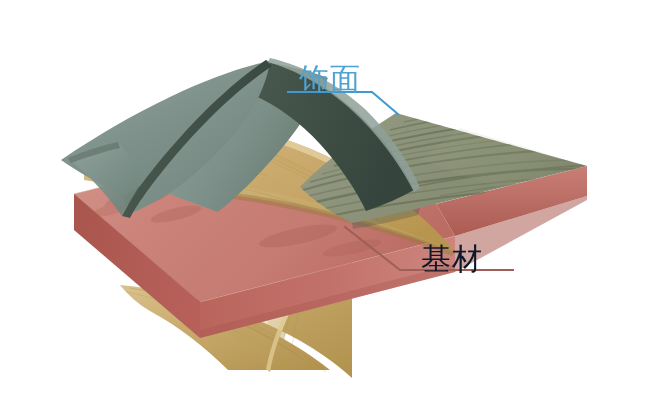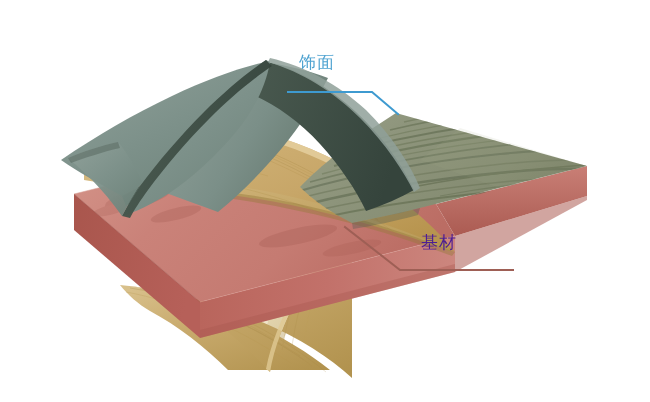--- a/index.html
+++ b/index.html
@@ -23,26 +23,27 @@
     background: #ffffff;
   }
   #stage svg {
     display: block;
     width: 650px;
     height: 402px;
   }
   .lbl {
     position: absolute;
     white-space: nowrap;
-    font-family: Liberation Serif, serif;
-    font-size: 17px;
+    font-family: Liberation Mono, monospace;
+    font-size: 30px;
     font-weight: 400;
     letter-spacing: 1px;
     line-height: 1;
     user-select: none;
+    margin-top: 12px;
   }
   #label-veneer {
     left: 299px;
     top: 54px;
   }
   #label-substrate {
     left: 421px;
     top: 234px;
   }
 </style>
@@ -369,13 +370,13 @@
       <polyline points="288,92 372,92 398,114" fill="none" stroke="#3E9AD0" stroke-width="2" stroke-linecap="square" stroke-linejoin="miter"></polyline>
     </g>
     <g>
       <polyline points="345,227 400,270 513,270" fill="none" stroke="#9E5F55" stroke-width="2" stroke-linecap="square" stroke-linejoin="miter"></polyline>
     </g>
   </svg>
 </div>
 
 <div class="lbl" id="label-veneer" style="color: rgb(79, 163, 209); left: 299px; top: 54px;">饰面</div>
 
-<div class="lbl" id="label-substrate" style="color: #4c1d95; left: 421px; top: 234px;">基材</div>
+<div class="lbl" id="label-substrate" style="color: #0f172a; left: 421px; top: 234px;">基材</div>
 
 </body></html>

